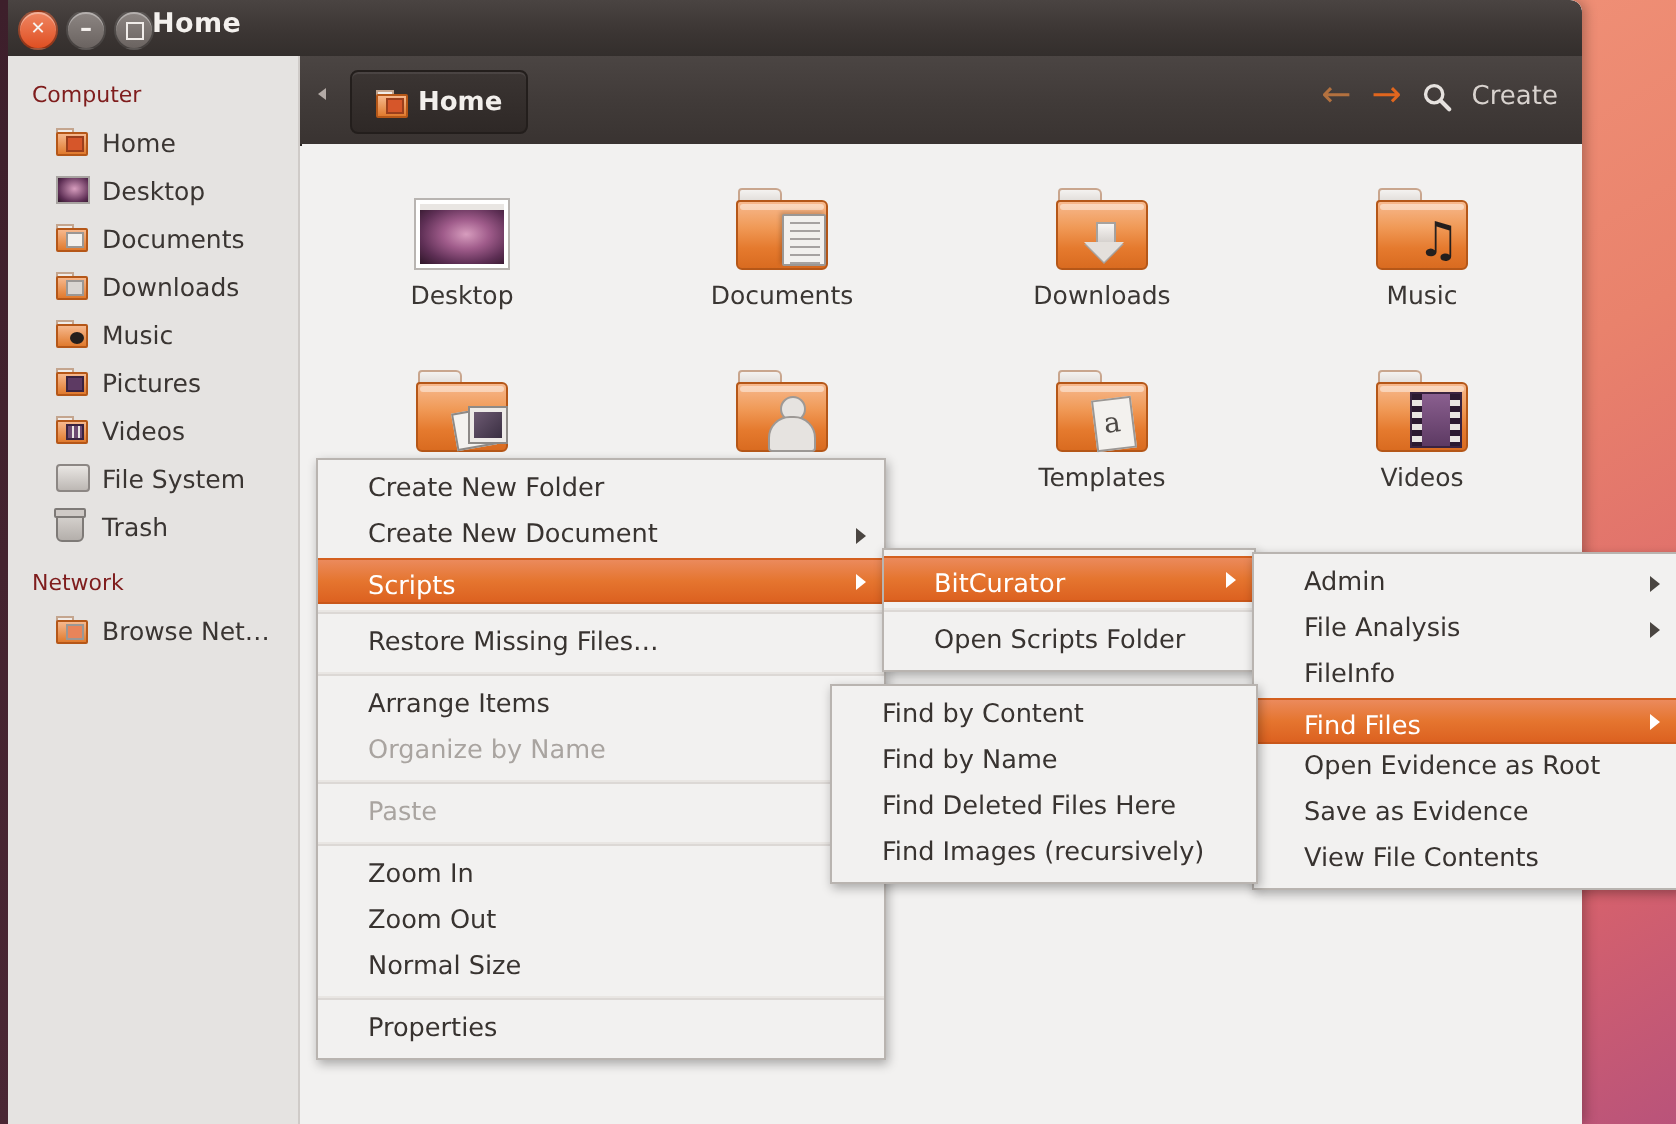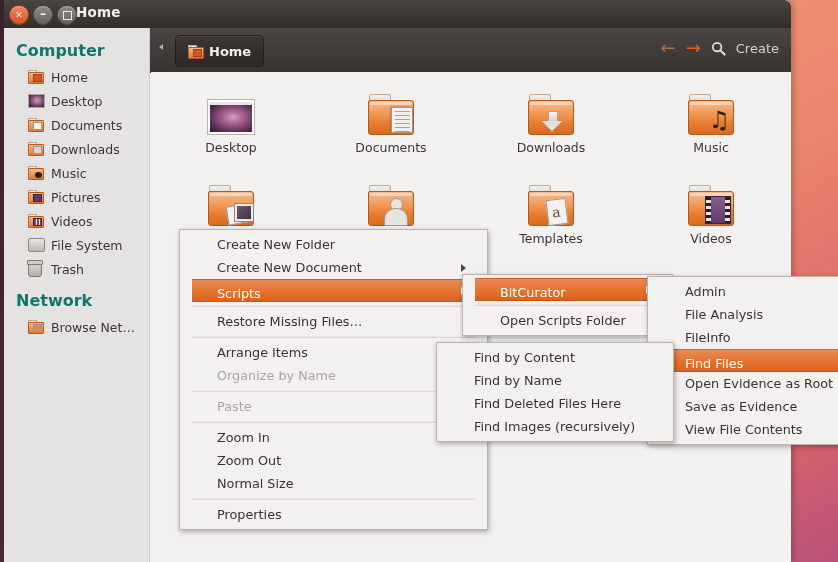--- a/index.html
+++ b/index.html
@@ -93,21 +93,21 @@
 
   
   .sidebar {
     position: absolute; left: 0; top: 28px; width: 150px; height: 534px;
     background: #e5e3e1;
     border-right: 1px solid #cfcbc8;
     padding-top: 8px;
     box-sizing: border-box;
   }
   .side-head {
-    font-size: 16px; font-weight: bold; color: #0f766e;
+    font-size: 11px; font-weight: normal; color: #7f1d1d;
     padding: 5px 0 5px 16px;
   }
   .side-item {
     display: flex; align-items: center; gap: 7px;
     padding: 2px 0 2px 28px;
     font-size: 12.5px; color: #3a3532;
     height: 20px;
   }
   .side-item .ic { width: 16px; height: 14px; flex: 0 0 16px; position: relative; }
 
@@ -212,23 +212,22 @@
   .sf .gg.dl  { background:#d9d5d1; border:1px solid #9b9794; }
   .sf .gg.mus { background:#241f1d; border-radius:50%; }
   .sf .gg.home{ background:#d6562a; border:1px solid #9b3f1c; }
 
   
   .menu {
     position: absolute;
     background: #f2f1f0;
     border: 1px solid #b9b4b0;
     box-shadow: 1px 2px 5px rgba(0,0,0,0.30);
-    padding: 3px 12px;
+    padding: 3px 0;
     z-index: 40;
-    margin-left: 21px;
   }
   .mi {
     position: relative;
     display: flex; align-items: center;
     height: 23px;
     padding: 0 26px 0 25px;
     font-size: 12.8px; color: #383330;
     white-space: nowrap;
   }
   .mi.disabled { color: #a9a4a0; }

